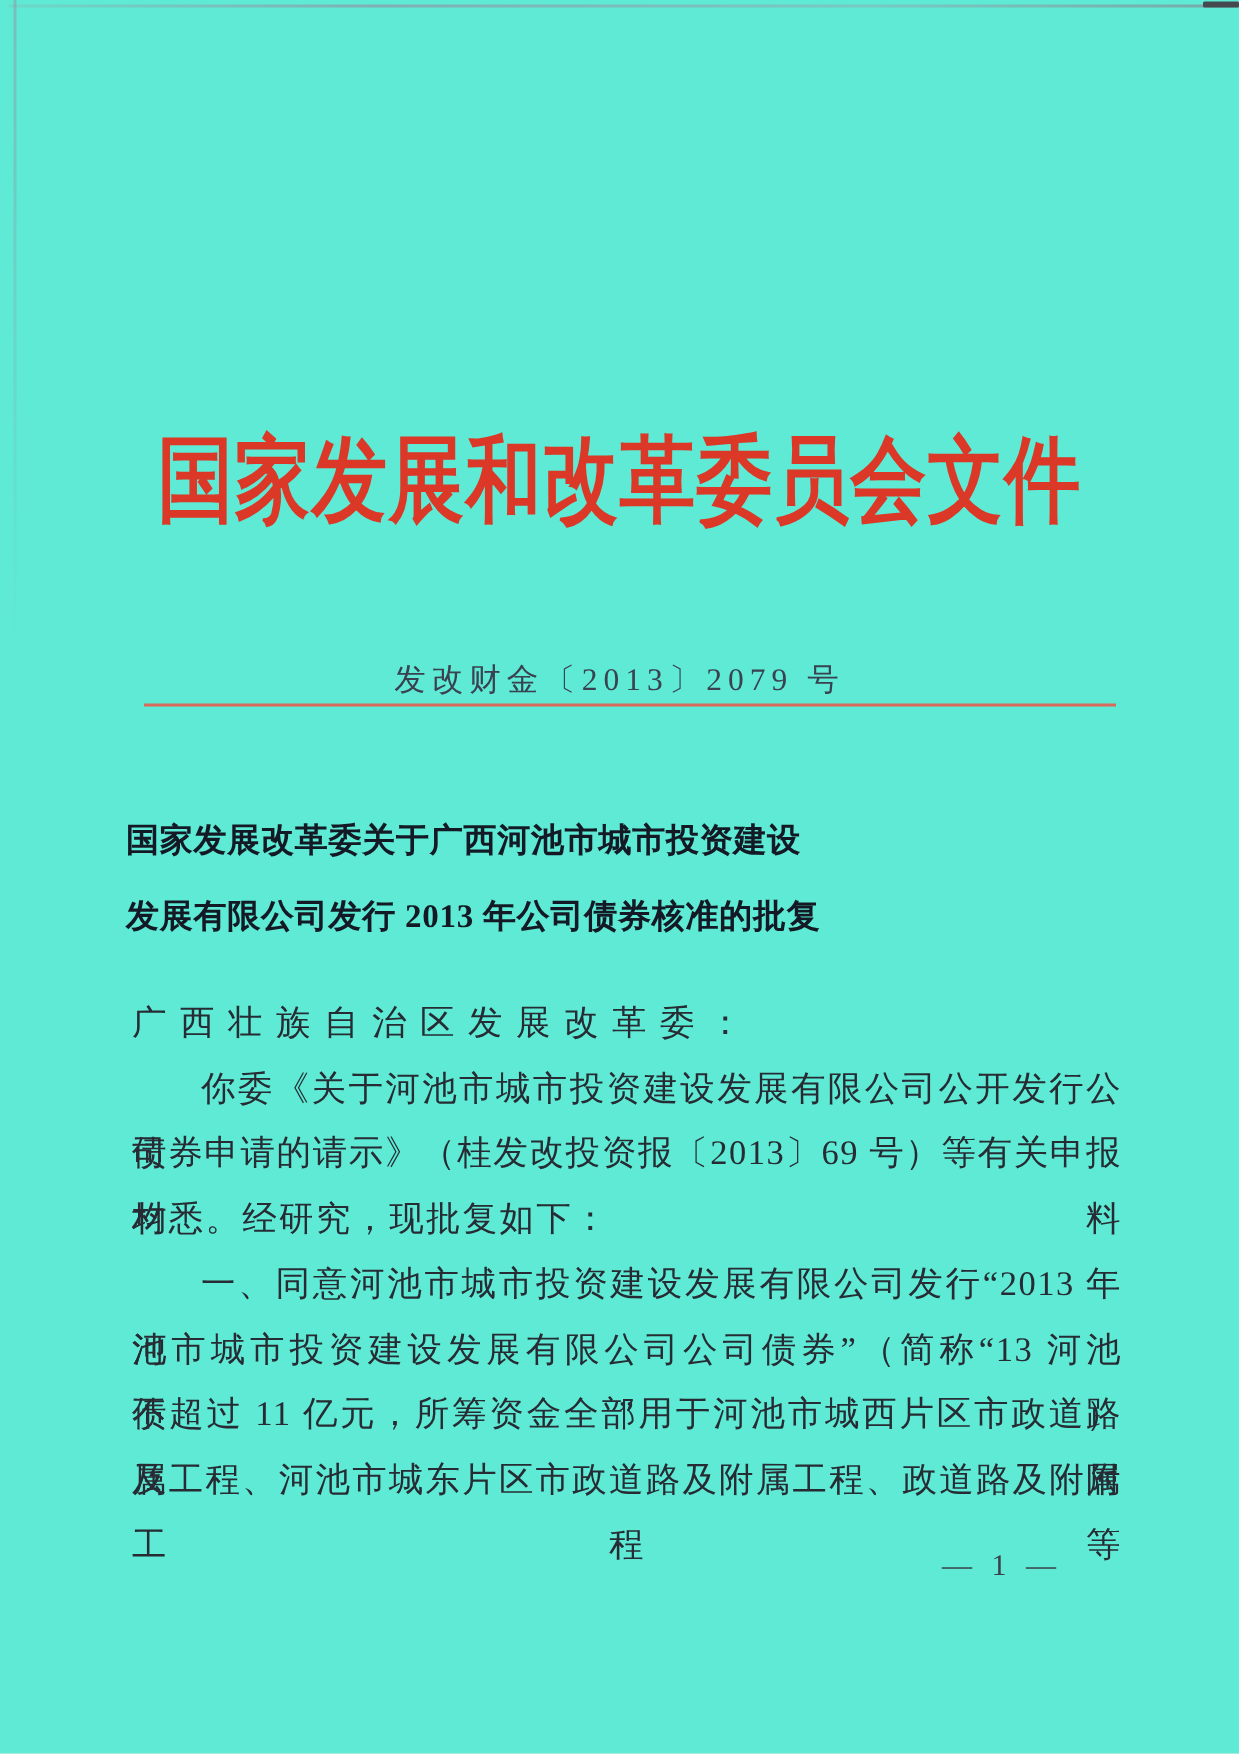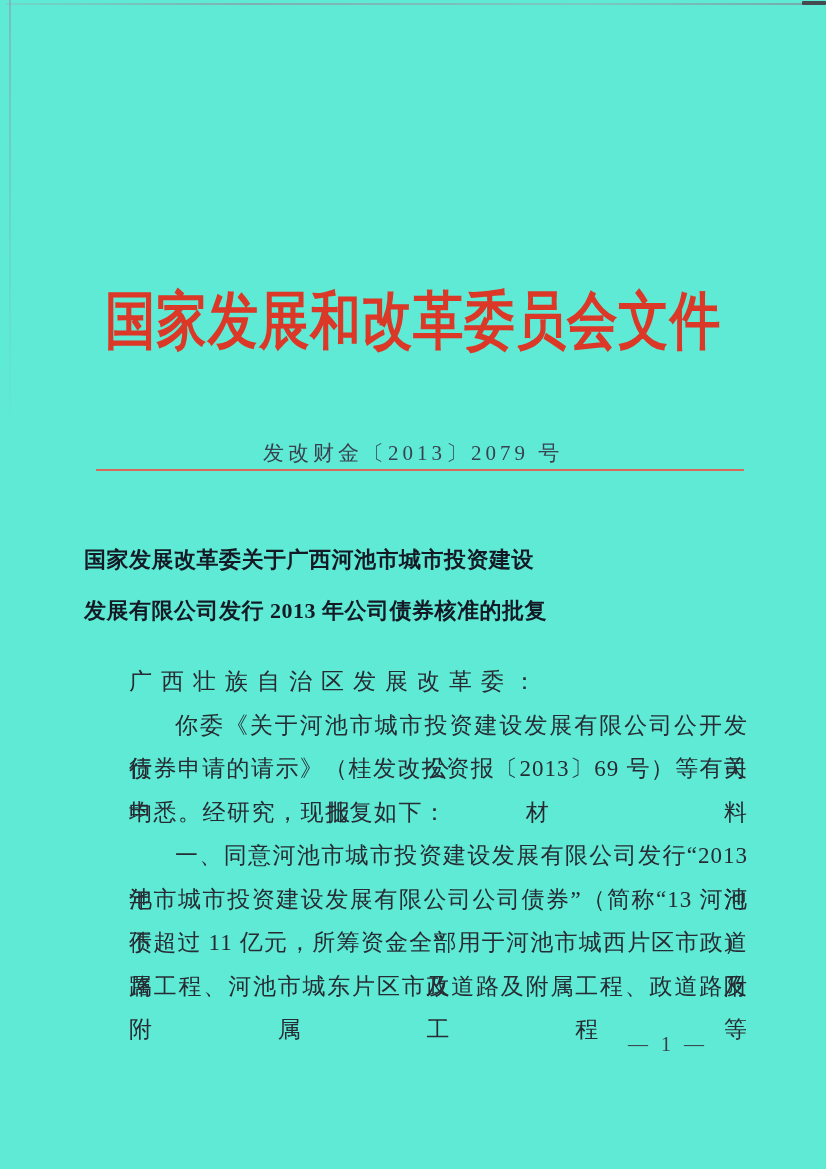--- a/index.html
+++ b/index.html
@@ -86,21 +86,20 @@
     width: 660px;
     font-size: 23px;
     line-height: 43.5px;
     color: #272c34;
   }
   .line {
     height: 43.5px;
     text-align: justify;
     text-align-last: justify;
     letter-spacing: 1px;
-    margin-left: 41px;
   }
   .line.plain {
     text-align: left;
     text-align-last: auto;
     letter-spacing: 1.5px;
   }
   .line.salutation {
     letter-spacing: 9px;
   }
   .line.indent {

